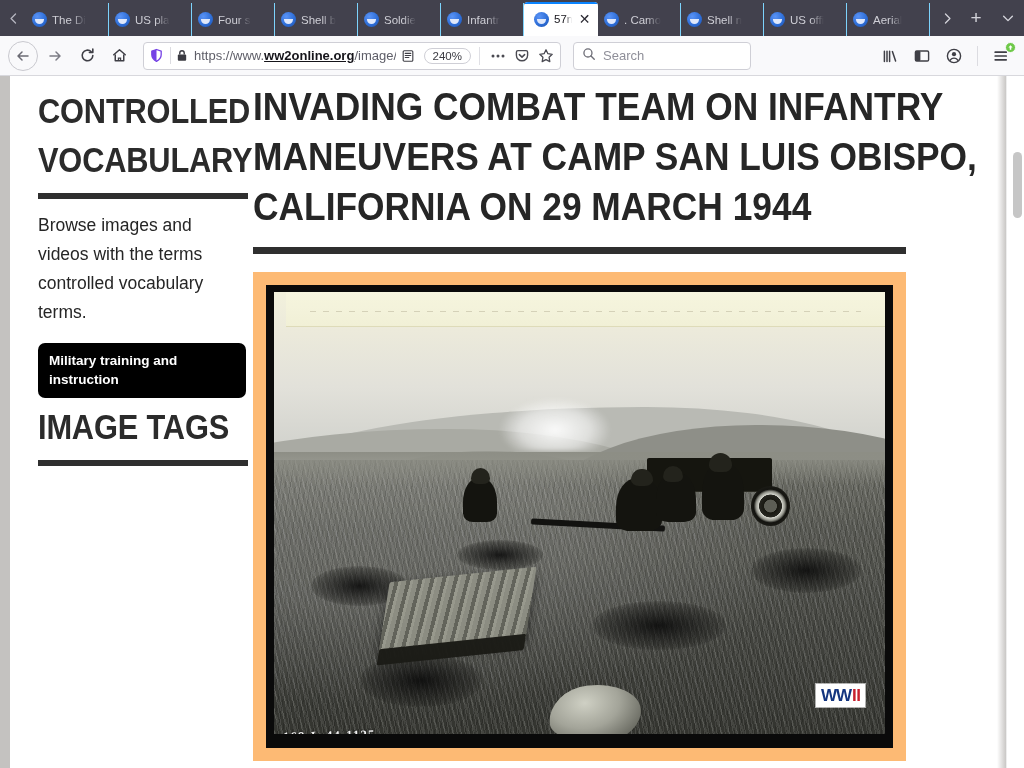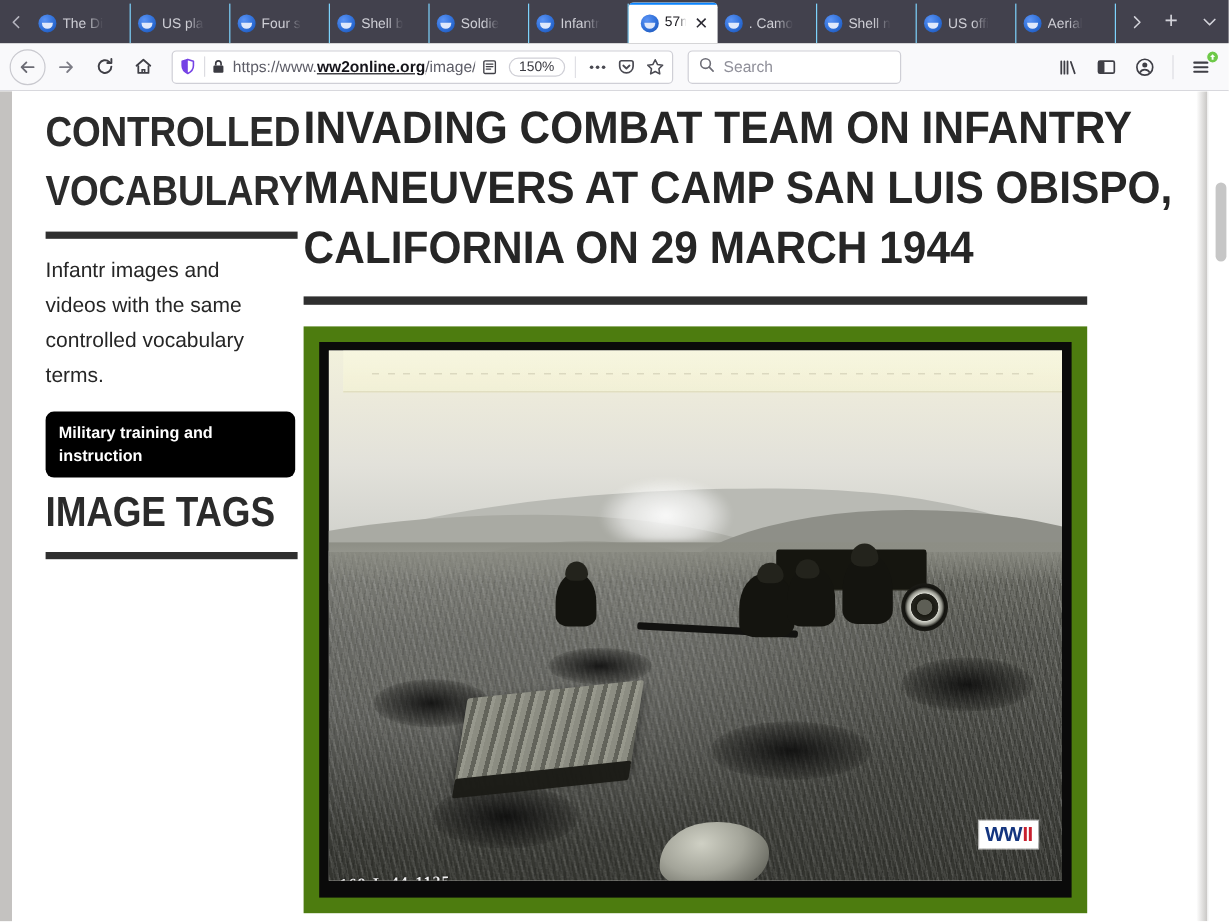--- a/index.html
+++ b/index.html
@@ -234,21 +234,21 @@
     letter-spacing: 0px;
     transform: scaleX(0.93);
     transform-origin: left center;
     width: 107%;
   }
   .title-rule { height: 7px; background: #2f2f2f; margin-top: 15px; width: 653px; }
 
   .photo-frame {
     margin-top: 18px;
     width: 653px;
-    background: #4d7c0f;
+    background: #fdba74;
     padding: 13px 13px 13px 13px;
   }
   .photo-black {
     background: #0a0a0a;
     padding: 7px 8px 14px 8px;
     position: relative;
   }
   .photo {
     position: relative;
     width: 100%;
@@ -504,21 +504,21 @@
             <path d="M3.6 6V4.3a2.4 2.4 0 0 1 4.8 0V6" fill="none" stroke="#3b3b42" stroke-width="1.5"></path>
           </svg>
       </span>
       <span class="url-text"><span>https://www.</span><b>ww2online.org</b><span>/image/57mm</span></span>
       <span class="reader-icon">
         <svg width="14" height="14" viewBox="0 0 16 16" aria-hidden="true">
             <rect x="2.5" y="2" width="11" height="12" rx="1.2" fill="none" stroke="#3f3f46" stroke-width="1.3"></rect>
             <path d="M4.8 5h6.4M4.8 7.4h6.4M4.8 9.8h4.2" stroke="#3f3f46" stroke-width="1.2" stroke-linecap="round"></path>
           </svg>
       </span>
-      <span class="zoom-badge">150%</span>
+      <span class="zoom-badge">240%</span>
       <span class="url-divider"></span>
       <span class="url-ico">
         <svg width="16" height="6" viewBox="0 0 16 6" aria-hidden="true">
             <circle cx="3" cy="3" r="1.5" fill="#4a4a52"></circle>
             <circle cx="8" cy="3" r="1.5" fill="#4a4a52"></circle>
             <circle cx="13" cy="3" r="1.5" fill="#4a4a52"></circle>
           </svg>
       </span>
       <span class="url-ico">
         <svg width="16" height="16" viewBox="0 0 16 16" aria-hidden="true">
@@ -578,21 +578,21 @@
   </div>
 
   <div class="viewport">
     <div class="win-edge-left"></div>
 
     <div class="page">
 
       <aside class="sidebar">
         <h2 class="side-h">Controlled Vocabulary</h2>
         <div class="rule"></div>
-        <p class="side-p">Infantr images and videos with the same controlled vocabulary terms.</p>
+        <p class="side-p">Browse images and videos with the terms controlled vocabulary terms.</p>
         <a class="chip">Military training and instruction</a>
 
         <h2 class="side-h">Image Tags</h2>
         <div class="rule"></div>
       </aside>
 
       <section class="main">
         <h1 class="title">Invading combat team on infantry maneuvers at Camp San Luis Obispo, California on 29 March 1944</h1>
         <div class="title-rule"></div>
 

